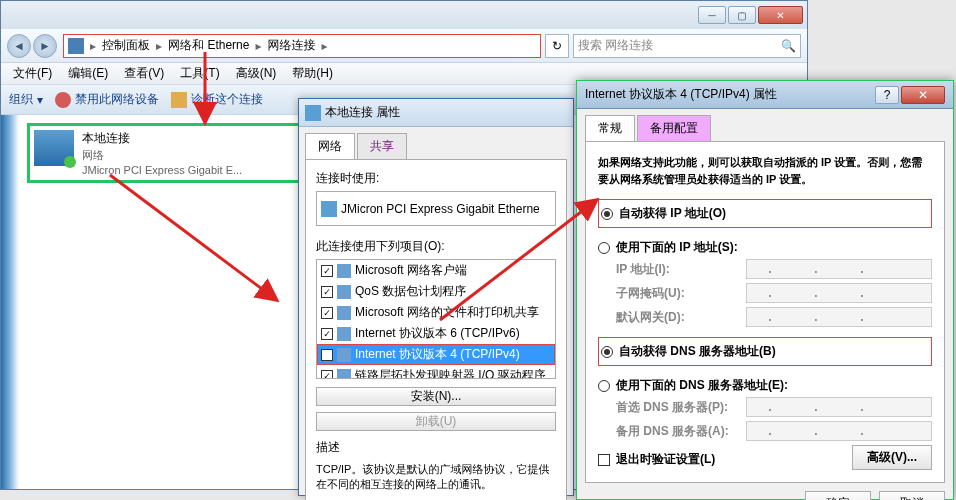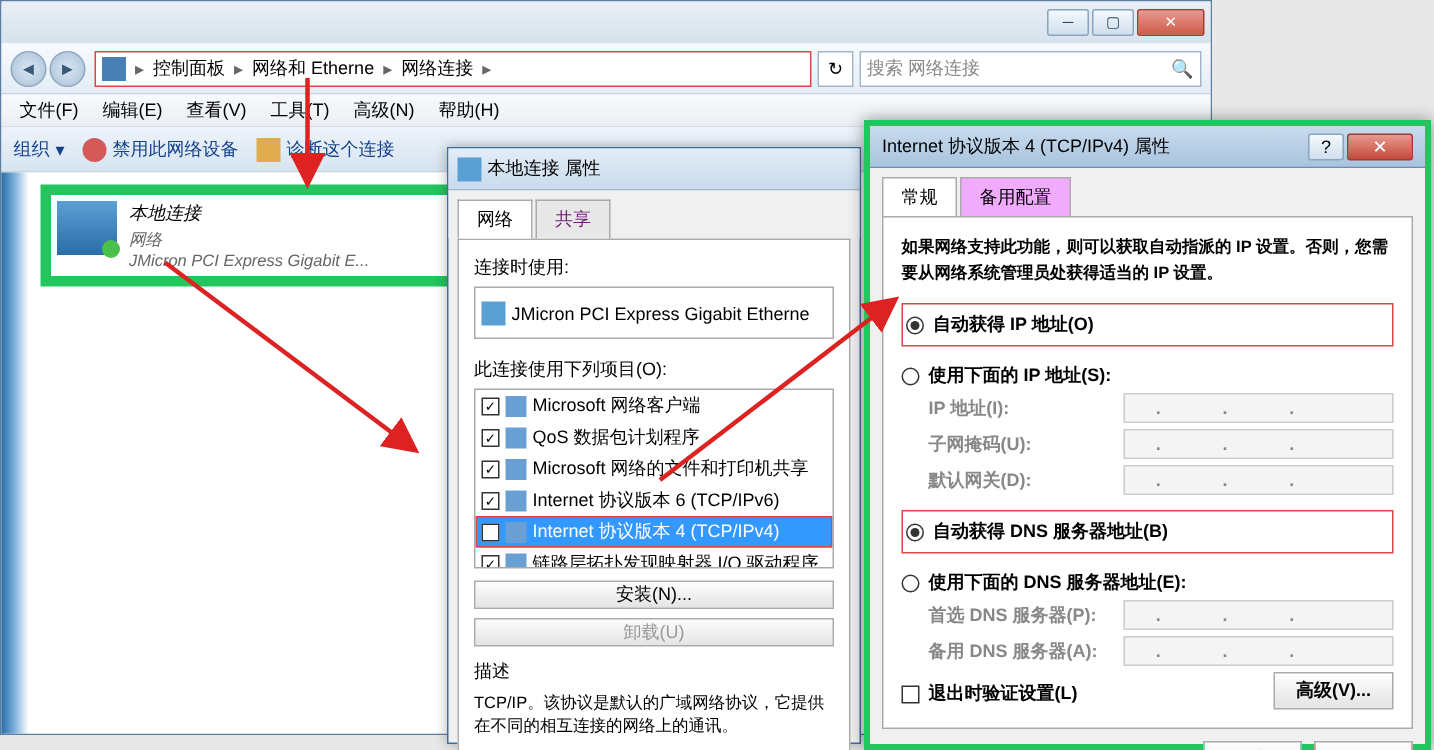--- a/index.html
+++ b/index.html
@@ -29,21 +29,21 @@
 .toolbar { height:30px; background:linear-gradient(#edf3fa,#d6e4f0); display:flex; align-items:center; padding:0 8px; gap:12px; border-bottom:1px solid #c6d3e0; }
 .tool-item { display:flex; align-items:center; gap:4px; cursor:pointer; color:#15428b; }
 .tool-icon { width:16px; height:16px; }
 .icon-disable { background:#d45a5a; border-radius:50%; }
 .icon-diagnose { background:#e0ad4e; }
 
 .content-area { display:flex; height:calc(100% - 114px); }
 .left-gradient { width:18px; background:linear-gradient(90deg,#2a6da8,#7fb3de,#fff); }
 .main-content { flex:1; background:#fff; padding:8px; }
 
-.conn-item { border:7px solid #22c55e; padding:4px; display:flex; gap:8px; width:300px;font-style:italic; }
+.conn-item { border:3px solid #22c55e; padding:4px; display:flex; gap:8px; width:300px; }
 .conn-icon { width:40px; height:36px; background:linear-gradient(#5a9fd4,#2a6da8); position:relative; }
 .conn-icon::after { content:''; position:absolute; right:-2px; bottom:-2px; width:12px; height:12px; background:#4ac24a; border-radius:50%; }
 .conn-text { display:flex; flex-direction:column; gap:1px; }
 .conn-name { font-weight:normal; }
 .conn-sub { color:#666; font-size:11px; }
 
 
 .props-dialog { position:absolute; left:298px; top:98px; width:276px; height:398px; background:#f0f0f0; border:1px solid #3a6ea5; box-shadow:0 0 8px rgba(0,0,0,0.3); }
 .dlg-title { height:28px; background:linear-gradient(#e3edf7,#c9dbed); display:flex; align-items:center; padding:0 6px; gap:4px; border-bottom:1px solid #a3b5c7; }
 .dlg-title-icon { width:16px; height:16px; background:#5a9fd4; }
@@ -59,21 +59,21 @@
 .list-row.selected { background:#3399ff; color:#fff; }
 .list-row.red-box { outline:1px solid #d44; outline-offset:-1px; }
 .chk { width:12px; height:12px; border:1px solid #333; background:#fff; display:flex; align-items:center; justify-content:center; font-size:9px; }
 .item-icon { width:14px; height:14px; background:#6a9fd4; }
 .btn-row { display:flex; gap:6px; margin-top:8px;flex-direction:column; }
 .win-button { flex:1; height:22px; border:1px solid #ababab; background:linear-gradient(#fdfdfd,#e4e4e4); cursor:pointer; display:flex; align-items:center; justify-content:center; }
 .win-button.disabled { color:#999; }
 .desc-box { margin-top:6px; font-size:11px; line-height:1.4; }
 
 
-.ipv4-dialog { position:absolute; left:576px; top:80px; width:378px; height:420px; background:#f0f0f0; border:4px solid #22c55e; box-shadow:0 0 10px rgba(0,0,0,0.4); }
+.ipv4-dialog { position:absolute; left:576px; top:80px; width:378px; height:420px; background:#f0f0f0; border:1px solid #22c55e; box-shadow:0 0 10px rgba(0,0,0,0.4); }
 .ipv4-title { height:28px; background:linear-gradient(#c9dbed,#a8c4de); display:flex; align-items:center; padding:0 8px; border-bottom:1px solid #6a8fb5; }
 .ipv4-title-text { flex:1; }
 .ipv4-close { width:44px; height:18px; background:linear-gradient(#e89990,#c54a3a); border:1px solid #a03c30; color:#fff; display:flex; align-items:center; justify-content:center; border-radius:2px; cursor:pointer; }
 .ipv4-help { width:24px; height:18px; border:1px solid #8aa5bd; background:linear-gradient(#f5f9fc,#d0dfed); margin-right:2px; display:flex; align-items:center; justify-content:center; border-radius:2px; }
 .ipv4-tabs { display:flex; padding:6px 8px 0; }
 .ipv4-tab { padding:4px 12px; border:1px solid #ababab; background:#fff; border-bottom:none; margin-right:2px; cursor:pointer; }
 .ipv4-tab.inactive { background:#f0abfc; }
 .ipv4-content { margin:0 8px 8px; border:1px solid #ababab; background:#fff; padding:12px; height:342px; position:relative;font-weight:bold; }
 .info-text { font-size:11px; line-height:1.5; margin-bottom:12px; }
 .radio-group { margin-bottom:8px; }

